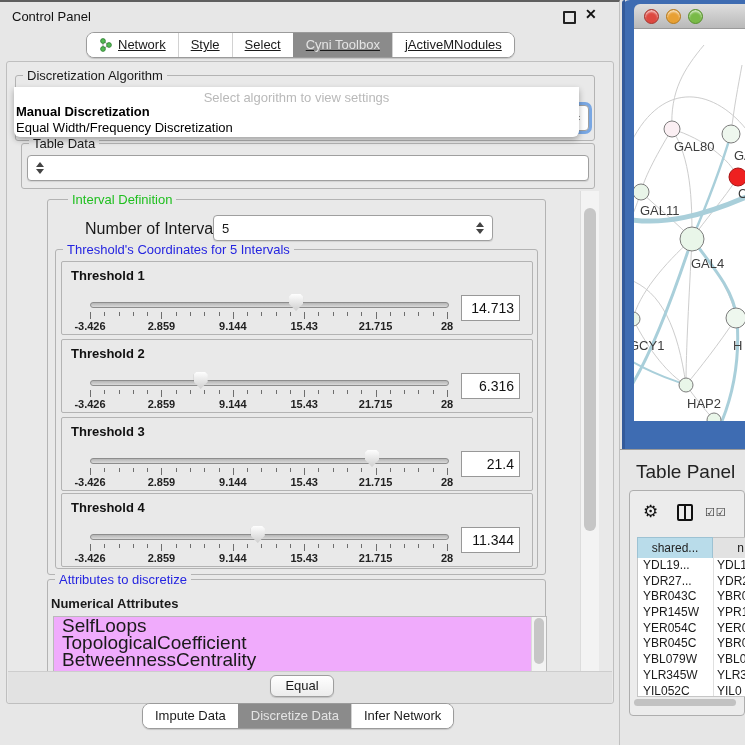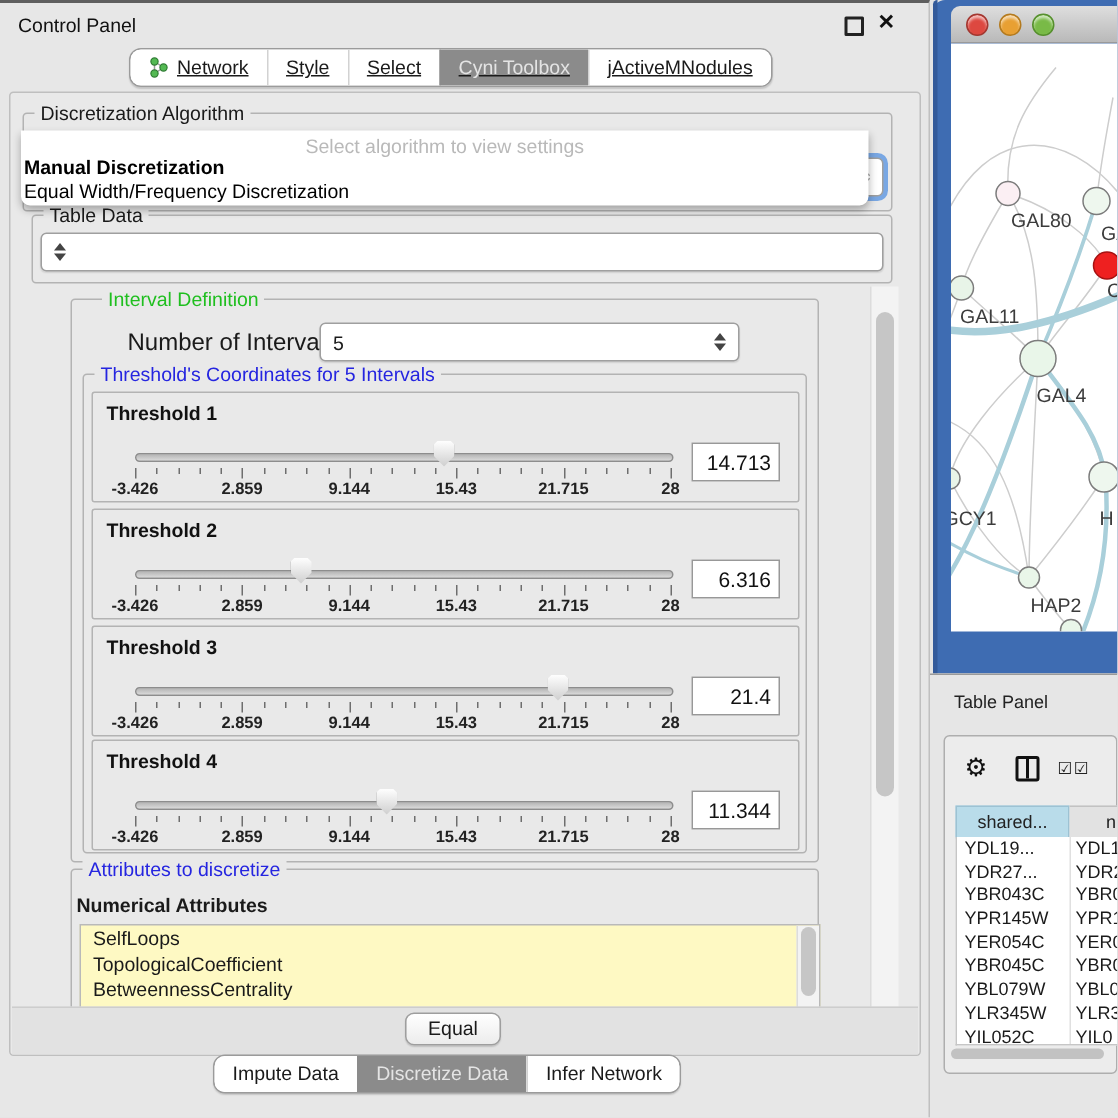--- a/index.html
+++ b/index.html
@@ -55,37 +55,37 @@
     clip-path:polygon(18% 0,82% 0,100% 15%,100% 58%,50% 100%,0 58%,0 15%);
     filter:drop-shadow(0 0 1px #777);}
   .ticks{position:absolute;left:28px;top:50px;width:357px;height:8px;}
   .tick{position:absolute;top:0;width:1px;height:4px;background:#6e6e6e;}
   .tick.major{height:7px;}
   .scale{position:absolute;left:28px;top:58px;width:357px;height:11px;}
   .scale span{position:absolute;transform:translateX(-50%);font-size:11px;font-weight:bold;color:#222;}
   .val{position:absolute;right:12px;top:33px;width:52px;height:24px;background:#fff;
     border:1px solid #989898;font-size:14px;text-align:right;line-height:24px;padding-right:5px;color:#111;}
   
-  #attr-list{background:#fef9c3;border:1px solid #b9b9b9;font-size:13px;overflow:hidden;}
+  #attr-list{background:#f0abfc;border:1px solid #b9b9b9;font-size:19px;overflow:hidden;}
   .attr-item{height:17px;line-height:17px;padding-left:8px;white-space:nowrap;}
   
   #apply-strip{left:1px;top:609px;width:604px;height:31px;background:#e2e2e2;border-top:1px solid #cdcdcd;}
   .pushbtn{background:linear-gradient(#ffffff,#ececec);border:1px solid #9e9e9e;border-radius:6px;
     font-size:13px;text-align:center;box-shadow:0 1px 1px rgba(0,0,0,.15);}
   
   #net-window{left:622px;top:0;width:148px;height:449px;background:#3e6cb2;border-radius:8px 0 0 0;}
   #net-frame-edge{left:0;top:0;width:3px;height:449px;background:#335a9a;border-radius:8px 0 0 0;}
   #net-titlebar{left:12px;top:4px;width:111px;height:24px;border-radius:6px 0 0 0;
     background:linear-gradient(#dedede,#b9b9b9);border-bottom:1px solid #9a9a9a;}
   .light{position:absolute;top:5px;width:13px;height:13px;border-radius:50%;
     box-shadow:inset 0 2px 2px rgba(255,255,255,.65);}
   #net-canvas{left:12px;top:29px;width:111px;height:392px;background:#fff;overflow:hidden;}
   
   #tp-area{left:620px;top:449px;width:125px;height:296px;background:#e6e6e6;border-top:1px solid #9a9a9a;}
-  #tp-title{left:636px;top:461px;font-size:12px;color:#222;}
+  #tp-title{left:636px;top:461px;font-size:19px;color:#222;}
   #tp-panel{left:629px;top:490px;width:114px;height:224px;background:#ececec;
     border:1px solid #aeaeae;border-radius:4px;}
   #gear{left:13px;top:10px;font-size:17px;color:#111;}
   #split-icon{left:47px;top:13px;width:12px;height:13px;border:2px solid #111;border-radius:2px;}
   #split-icon div{position:absolute;left:5px;top:0;width:2px;height:13px;background:#111;}
   #checks{left:75px;top:15px;font-size:11px;letter-spacing:1px;color:#222;}
   .hdr-cell{position:absolute;top:46px;height:20px;font-size:12px;line-height:20px;}
   #hdr1{left:7px;width:74px;background:#b9dcea;border:1px solid #9dc2d3;text-align:center;color:#222;}
   #hdr2{left:83px;width:31px;background:#e2e2e2;border-top:1px solid #c2c2c2;border-bottom:1px solid #c2c2c2;
         text-align:right;padding-right:1px;color:#222;}

